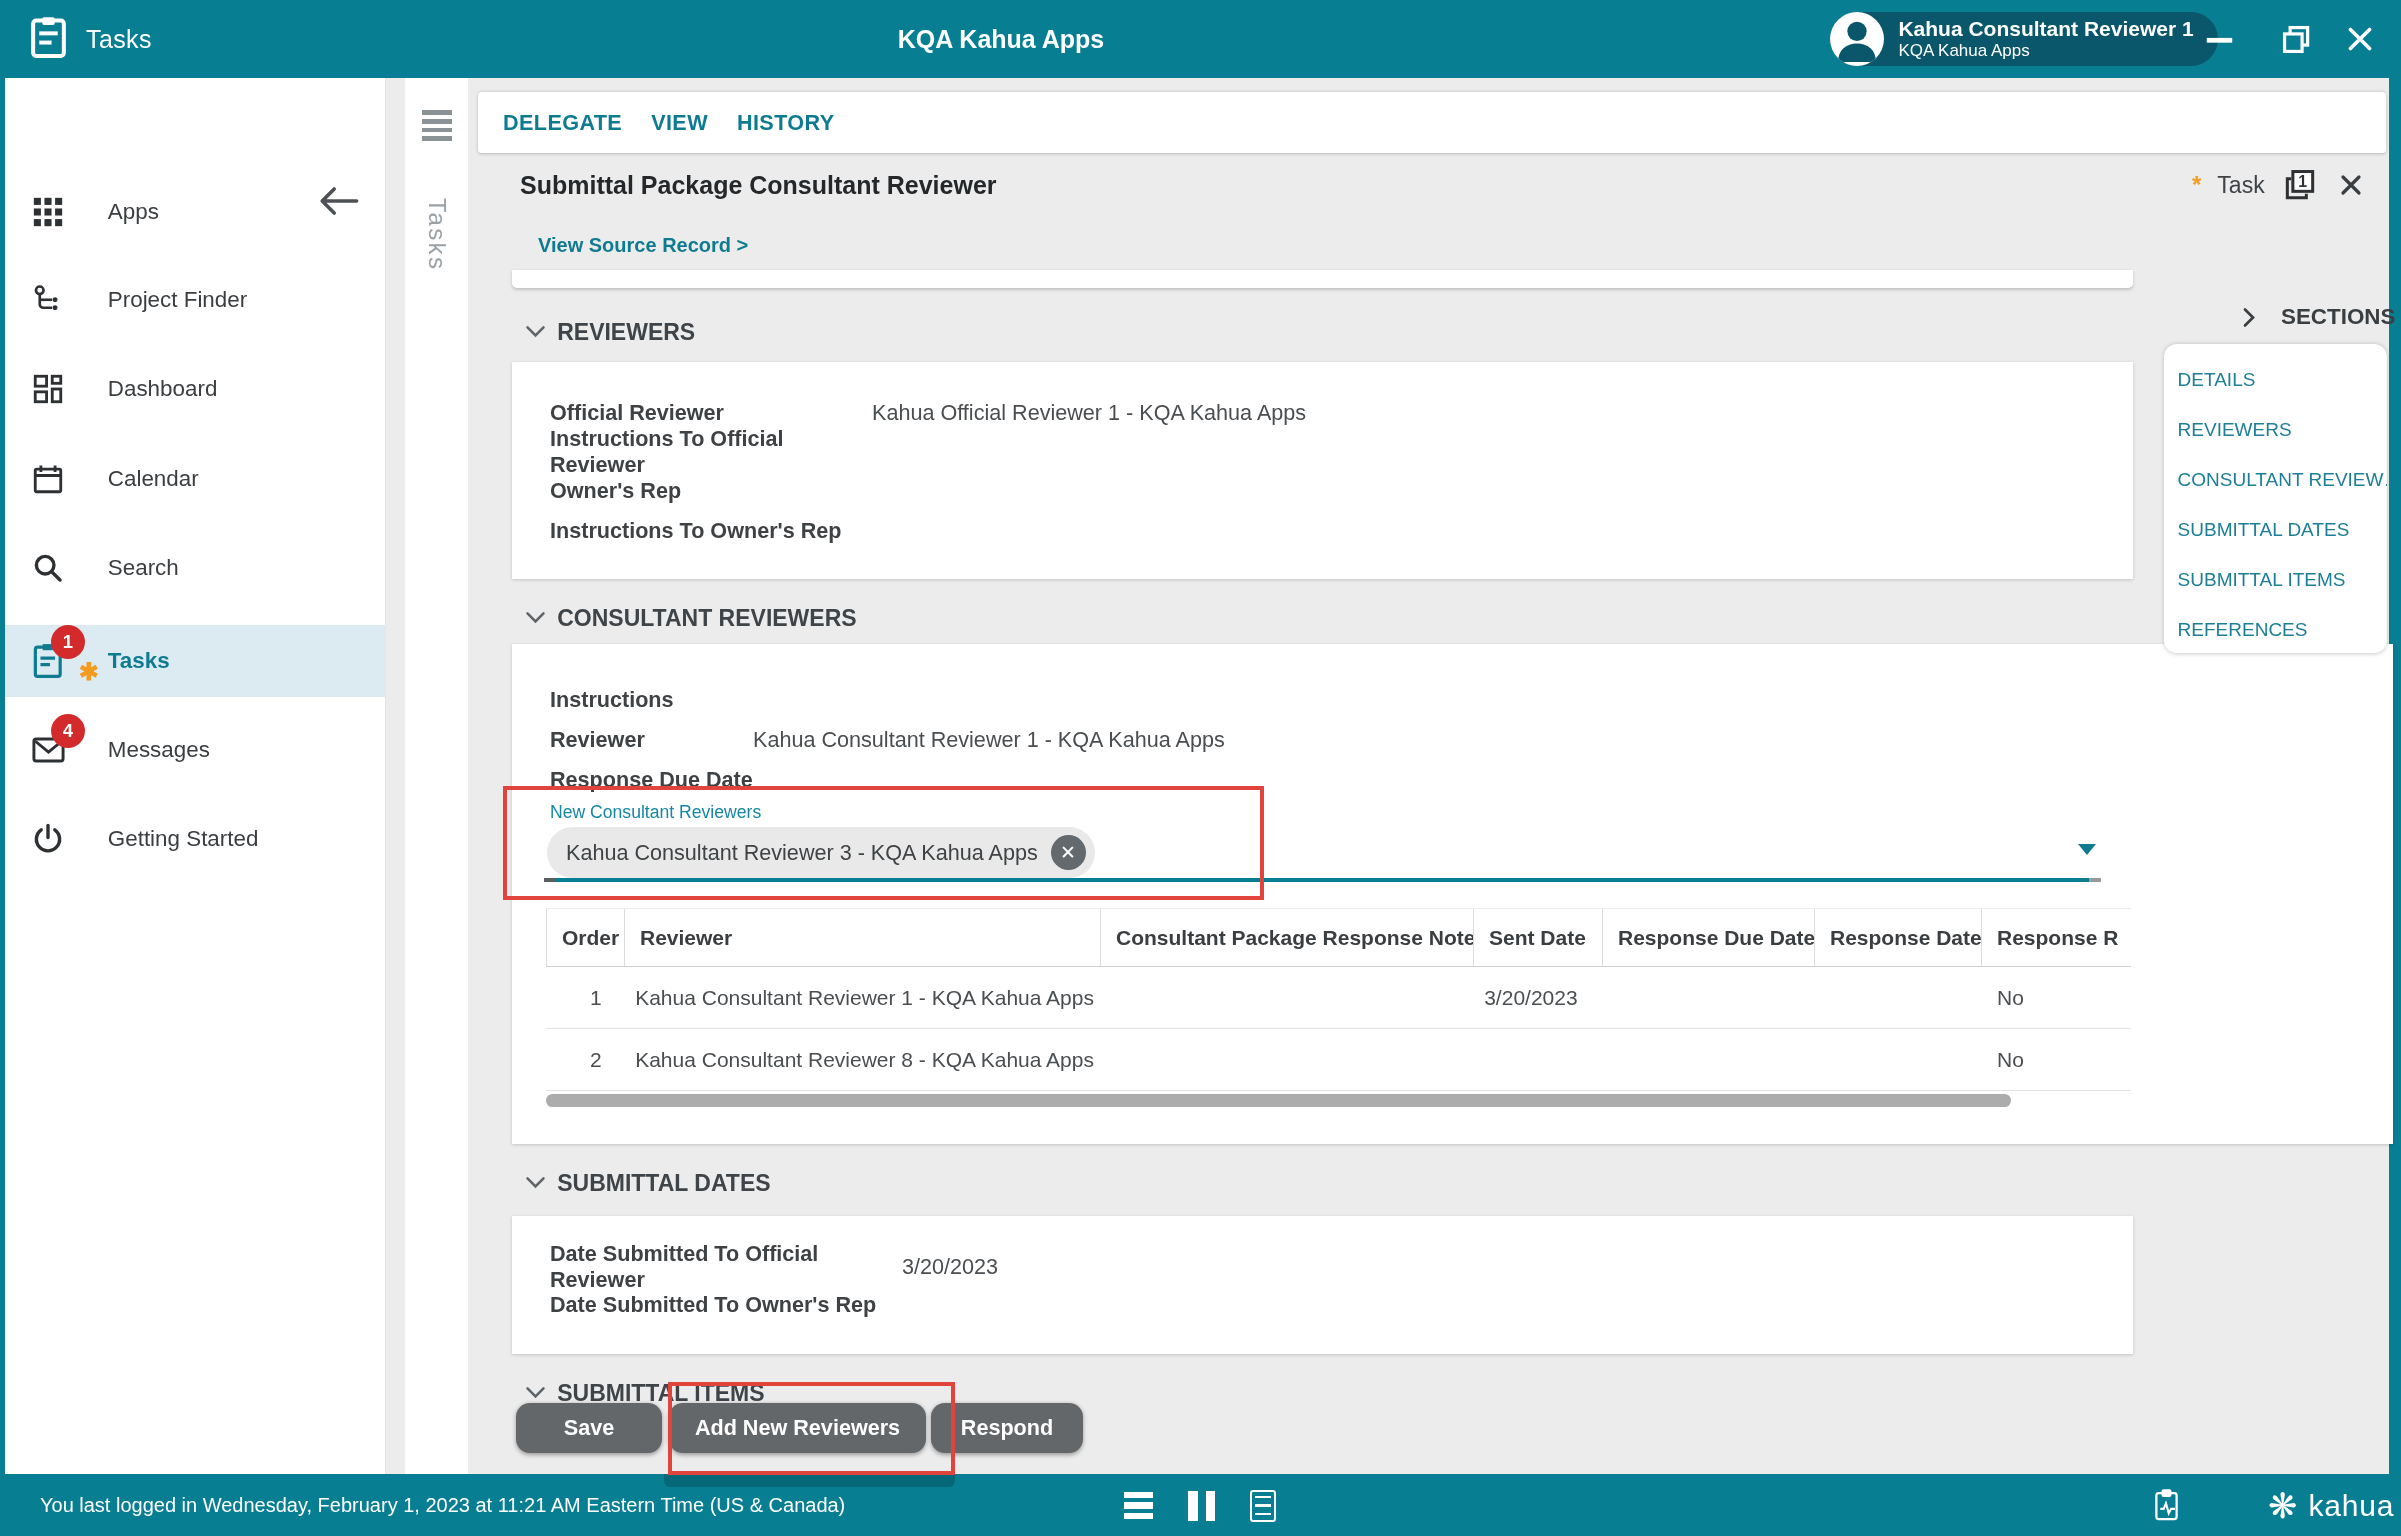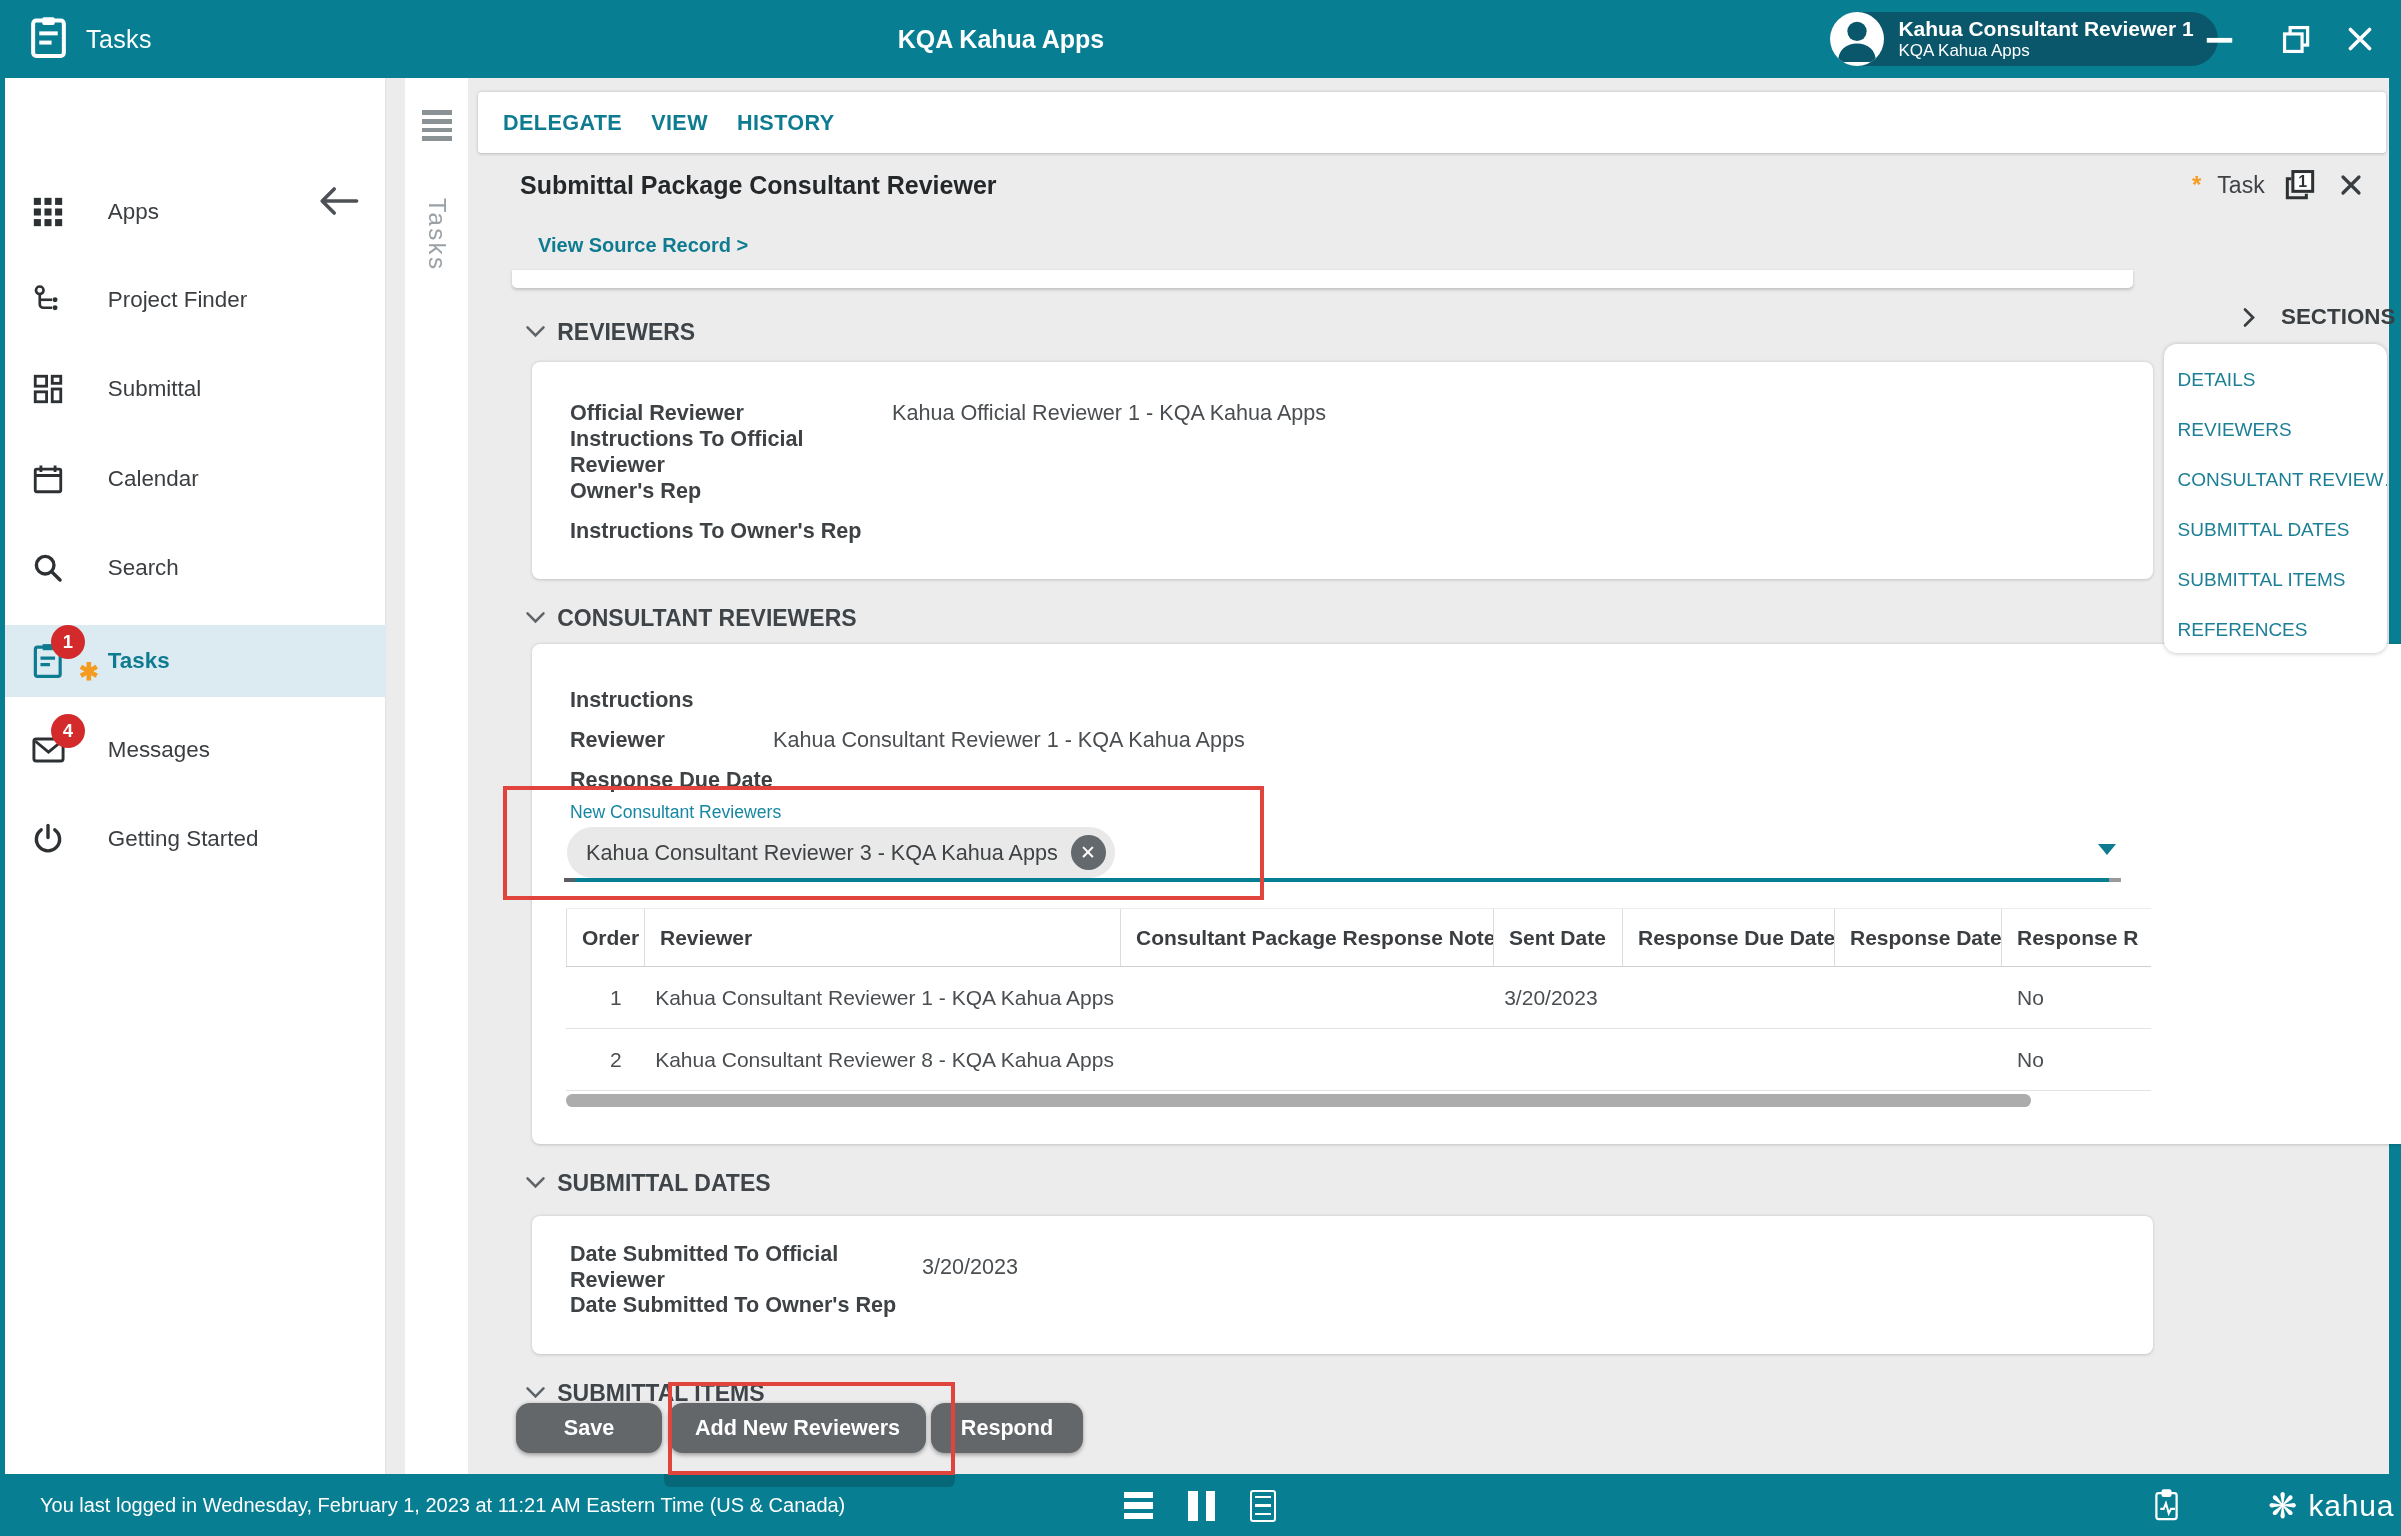--- a/index.html
+++ b/index.html
@@ -45,21 +45,21 @@
   
   .page-title { left:520px; top:171px; font-size:25px; font-weight:600; color:#24282B; }
   .task-meta { left:2192px; top:165px; height:40px; display:flex; align-items:center; gap:16px; }
   .req-star { color:#F49C20; font-size:24px; font-weight:700; }
   .task-type { color:#3F4347; font-size:23px; }
   .source-link { left:538px; top:234px; font-size:20px; font-weight:600; color:#0F7B91; cursor:pointer; }
 
   
   .partial-card { left:512px; top:270px; width:1621px; height:18.4px; background:#fff; border-radius:0 0 4.8px 4.8px; box-shadow:0 1.6px 3.2px rgba(0,0,0,.18); }
   .section-header { height:27px; display:flex; align-items:center; gap:11.2px; font-size:23px; font-weight:700; color:#3F4449; }
-  .card { background:#fff; border-radius:8px; box-shadow:0 0.8px 3.2px rgba(0,0,0,.18);margin-left:20px; }
+  .card { background:#fff; border-radius:0; box-shadow:0 0.8px 3.2px rgba(0,0,0,.18); }
   .field-row { position:absolute; display:flex; height:27px; align-items:center; font-size:21.6px; color:#4A4E51; }
   .field-label { font-weight:600; color:#3E4245; }
   .field-value { font-weight:400; }
 
   
   .ncr-label { position:absolute; left:38px; top:158px; font-size:17.6px; color:#1687A3; font-weight:500; }
   .chip { position:absolute; left:35px; top:183px; height:51px; background:#E9E9E9; border-radius:25.6px; display:flex; align-items:center; padding:0 9.6px 0 19px; gap:12.8px; }
   .chip-text { font-size:21.6px; color:#3F4345; }
   .chip-x { width:35px; height:35px; border-radius:50%; background:#63696D; color:#fff; font-size:19px; display:flex; align-items:center; justify-content:center; cursor:pointer; }
   .underline { position:absolute; left:32px; top:234px; width:1557px; height:4px; background:#9A9A9A; }
@@ -198,21 +198,21 @@
 
   <div class="abs side-item" style="top:275px;">
     <span class="side-icon">
       <svg width="34" height="34" viewBox="0 0 24 24" fill="none" stroke="#2E3133" stroke-width="2">
           <rect x="3" y="3" width="8" height="7"></rect>
           <rect x="15" y="3" width="6" height="5"></rect>
           <rect x="3" y="14" width="8" height="7"></rect>
           <rect x="15" y="12" width="6" height="9"></rect>
         </svg>
     </span>
-    <span class="side-label">Submittal</span>
+    <span class="side-label">Dashboard</span>
   </div>
 
   <div class="abs side-item" style="top:365px;">
     <span class="side-icon">
       <svg width="34" height="34" viewBox="0 0 24 24" fill="none" stroke="#2E3133" stroke-width="2">
           <rect x="3" y="5" width="18" height="16" rx="1"></rect>
           <path d="M7 2.5 V7 M17 2.5 V7 M3 9.5 H21"></path>
         </svg>
     </span>
     <span class="side-label">Calendar</span>

